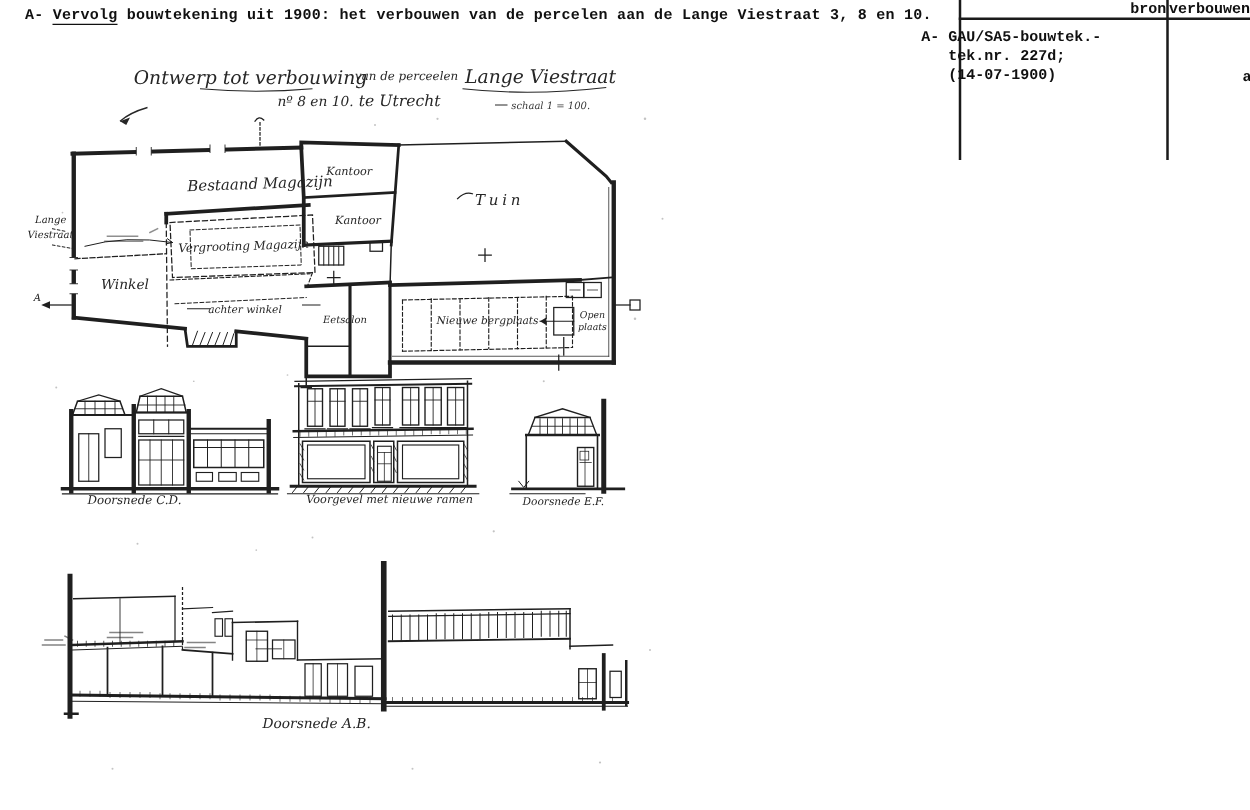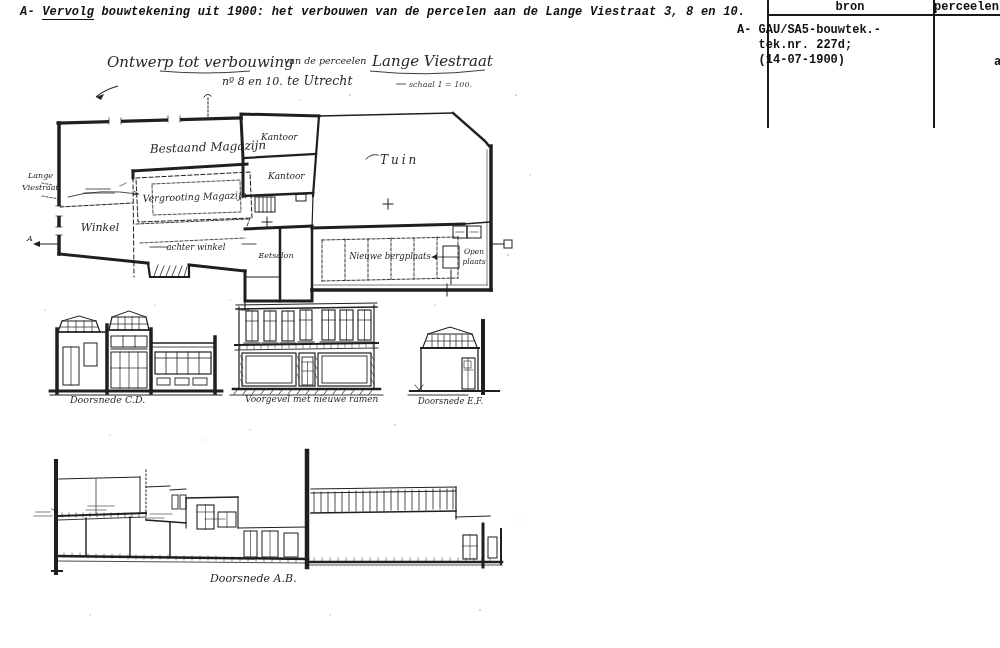--- a/index.html
+++ b/index.html
@@ -1,47 +1,47 @@
 <!DOCTYPE html>
 <html><head>
 <meta charset="utf-8">
 <style>
   html,body{margin:0;padding:0;background:#e8e8e8;}
   .page{position:relative;width:1000px;height:648px;background:#ffffff;overflow:hidden;
         font-family:"Liberation Mono","DejaVu Sans Mono",monospace;color:#101010;}
   .tw{position:absolute;font-family:"Liberation Mono","DejaVu Sans Mono",monospace;
       font-size:12px;line-height:14px;color:#101010;white-space:pre;font-weight:700;}
-  .header-line{left:20px;top:5px;letter-spacing:.2px;font-style:italic;}
+  .header-line{left:20px;top:5px;letter-spacing:.2px;}
   .u{border-bottom:1.6px solid #101010;padding-bottom:0px;}
   .vline{position:absolute;top:0;width:2px;height:128px;background:#1a1a1a;}
   .vline.v1{left:767px;}
   .vline.v2{left:933px;}
   .hline{position:absolute;left:767px;top:14px;width:233px;height:2px;background:#1a1a1a;}
-  .th{position:absolute;top:0px;text-align:center;font-weight:700;}
+  .th{position:absolute;top:0px;text-align:right;font-weight:700;}
   .th.bron{left:767px;width:166px;}
   .th.verwerkt{left:933px;width:67px;}
   .bron-block{left:737px;top:23px;line-height:15px;}
   .verwerkt-val{left:994px;top:55px;}
   svg{position:absolute;left:0;top:0;}
   .hw{font-family:"DejaVu Serif","Liberation Serif",serif;font-style:italic;fill:#262626;stroke:none;}
   .hw2{font-family:"DejaVu Serif","Liberation Serif",serif;font-style:italic;fill:#3a3a3a;stroke:none;}
 </style>
 </head>
 <body>
 
 <div class="page">
 
   <div class="tw header-line"><span>A- </span><span class="u">Vervolg</span><span> bouwtekening uit 1900: het verbouwen van de percelen aan de Lange Viestraat 3, 8 en 10.</span></div>
 
   <div>
     <div class="vline v1"></div>
     <div class="vline v2"></div>
     <div class="hline"></div>
     <div class="tw th bron">bron</div>
-    <div class="tw th verwerkt">perceelen</div>
+    <div class="tw th verwerkt">verbouwen</div>
     <div class="tw bron-block"><span>A- GAU/SA5-bouwtek.-</span><br><span>   tek.nr. 227d;</span><br><span>   (14-07-1900)</span></div>
     <div class="tw verwerkt-val">ag0200</div>
   </div>
 
   <svg width="1000" height="648" viewBox="0 0 1000 648">
 
     <g stroke="#262626" fill="none" stroke-width="1">
       <text class="hw" x="107" y="67" font-size="15">Ontwerp tot verbouwing</text>
       <text class="hw" x="284" y="64" font-size="9.5">van de perceelen</text>
       <text class="hw" x="372" y="66" font-size="15">Lange Viestraat</text>

